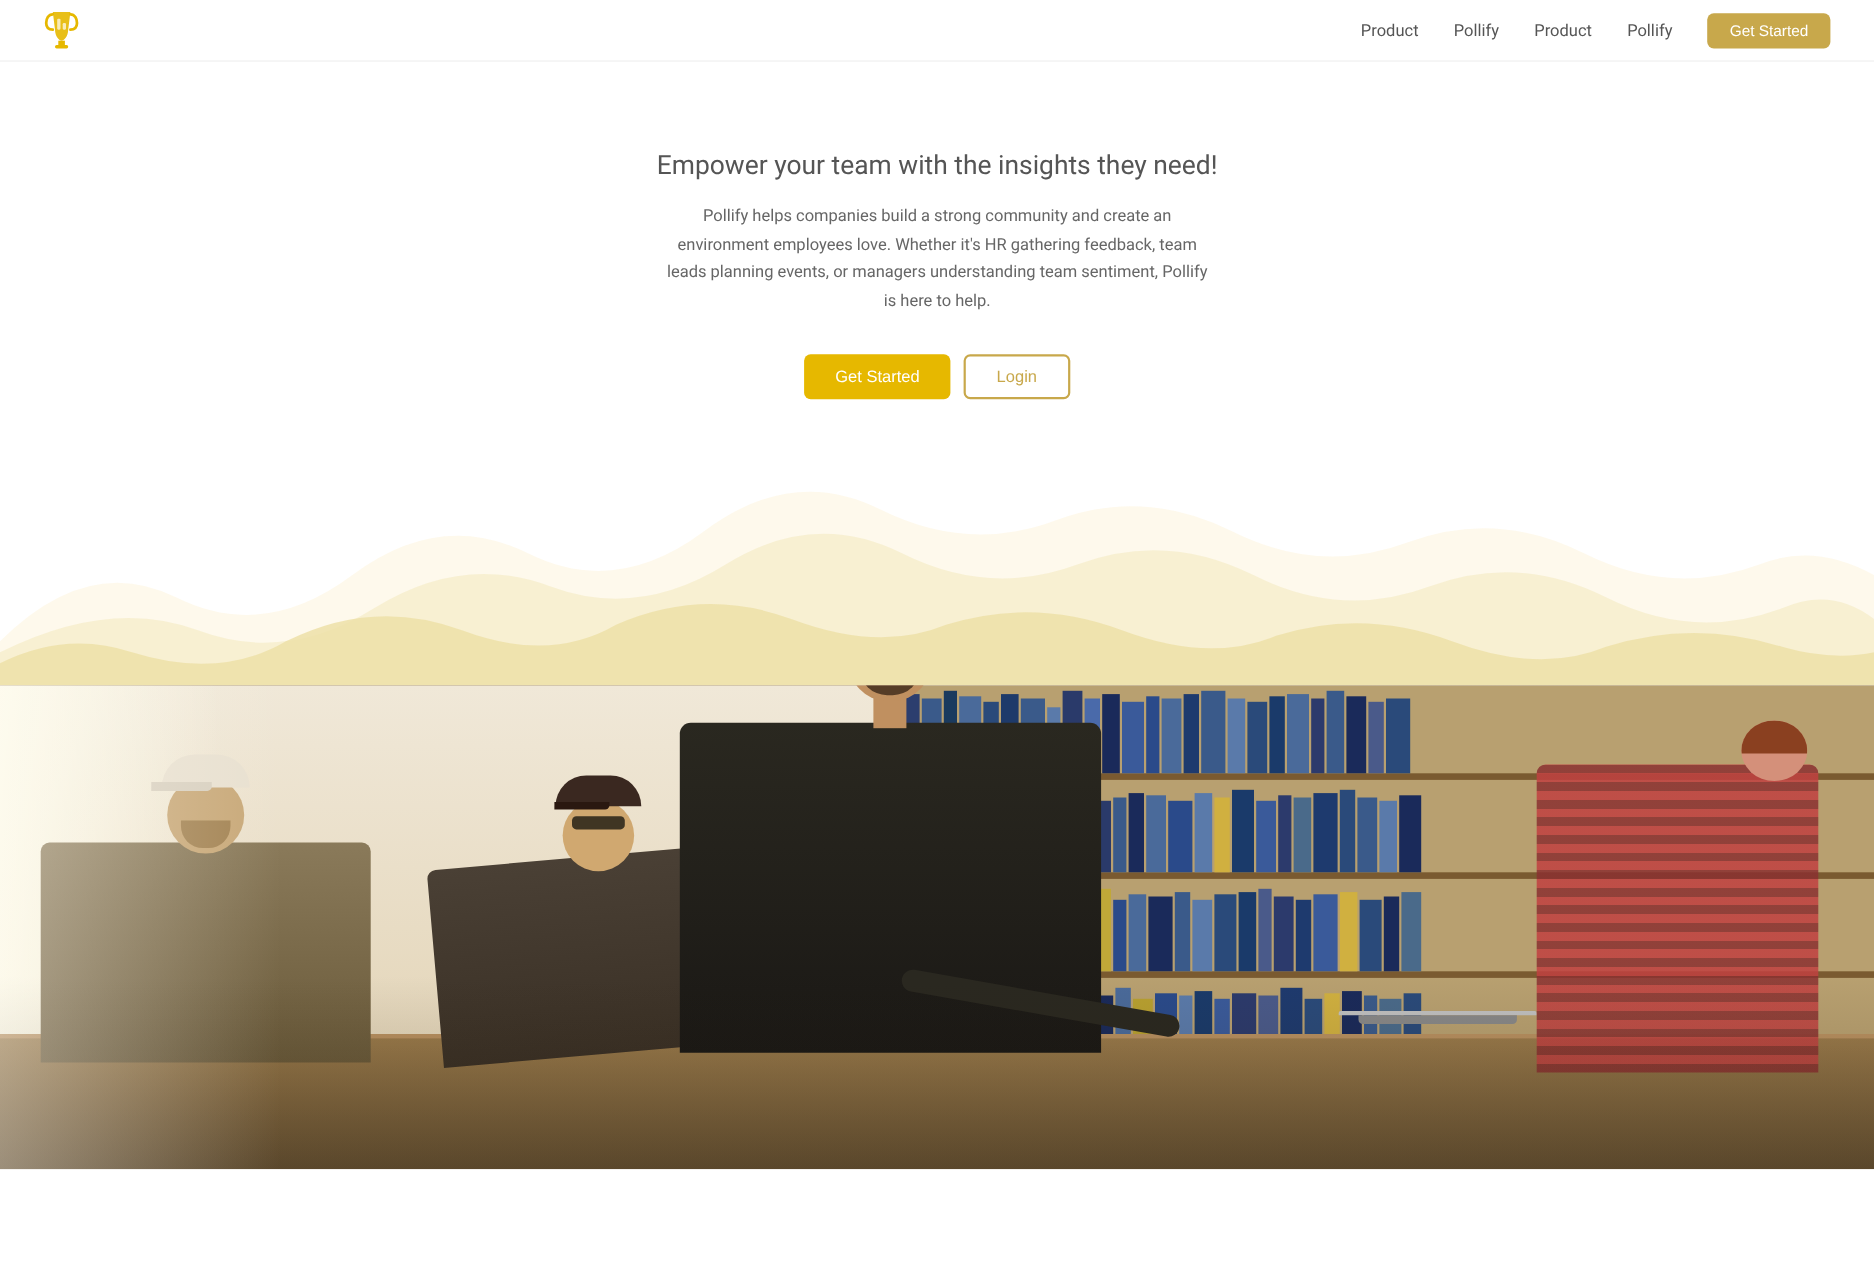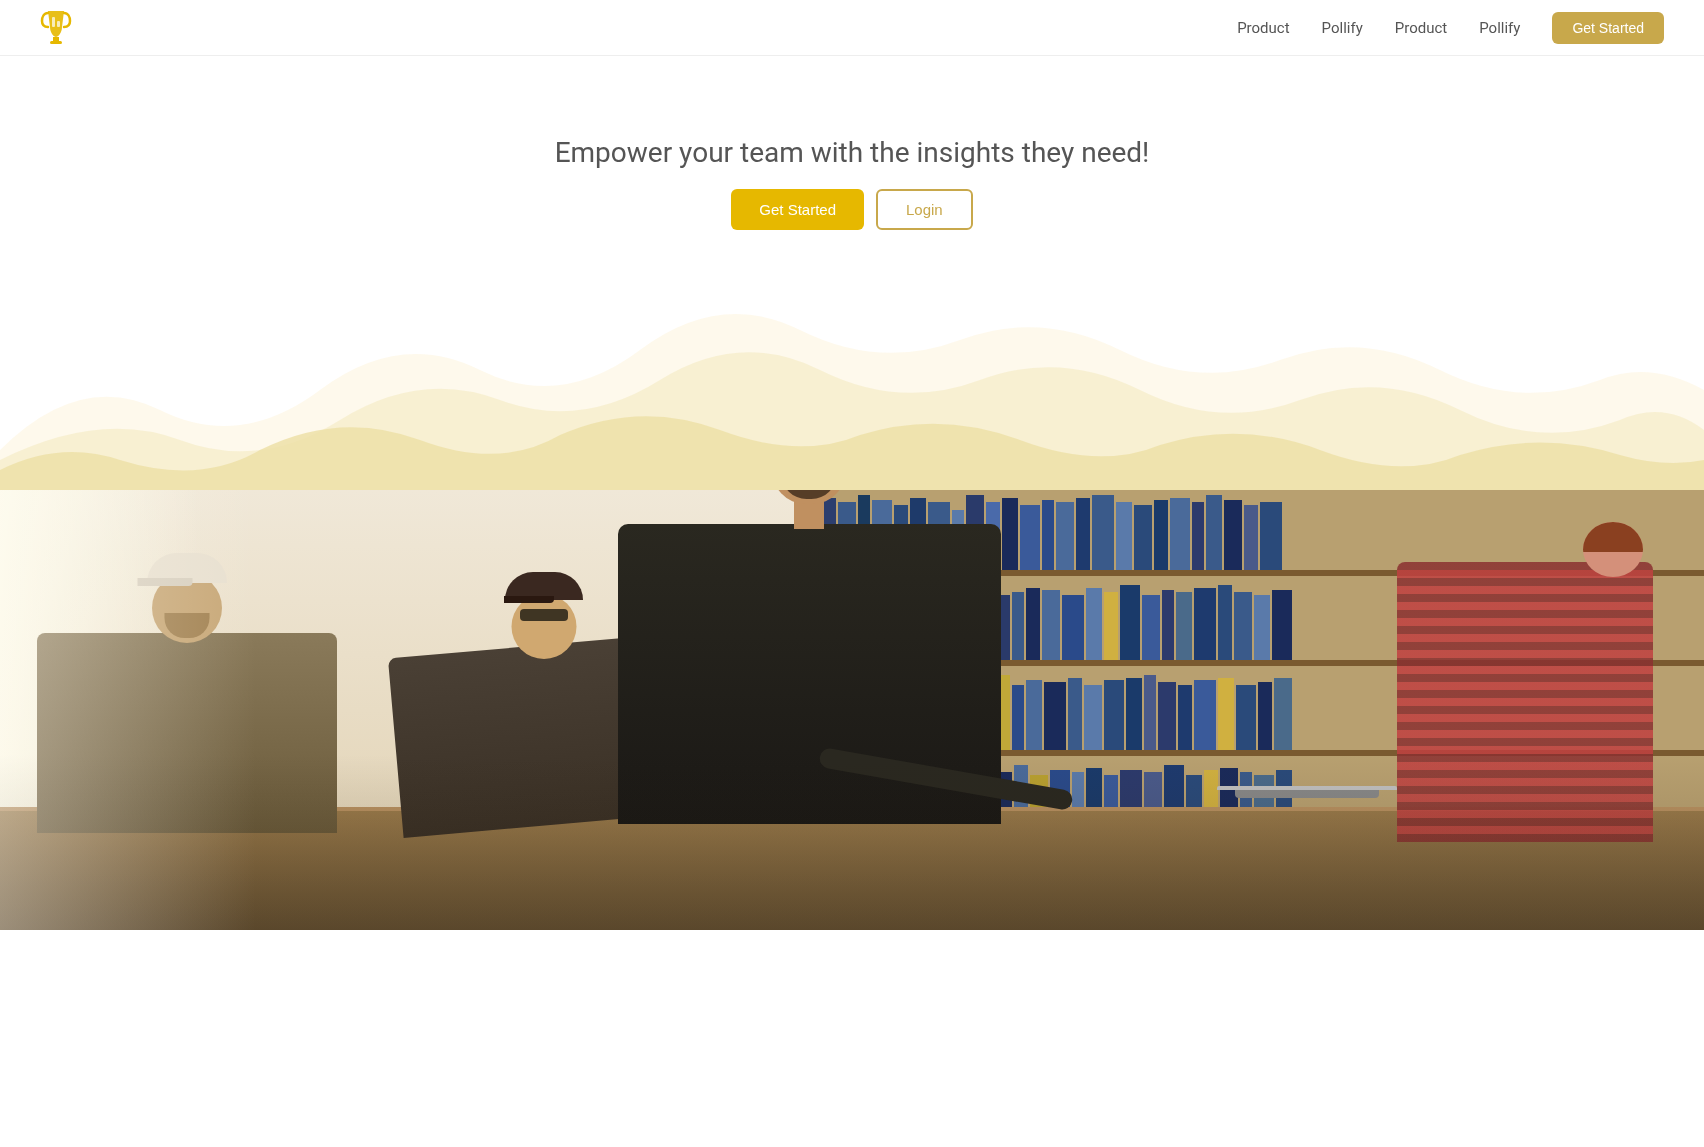--- a/index.html
+++ b/index.html
@@ -55,21 +55,21 @@
       background: #fff;
       position: relative;
     }
     .hero h1 {
       font-size: 52px;
       font-weight: 400;
       color: #2c3e50;
       margin-bottom: 24px;
     }
     .hero-subtitle {
-      font-size: 28px;
+      font-size: 24px;
       color: #555;
       margin-bottom: 20px;
     }
     .hero-desc {
       font-size: 15px;
       color: #666;
       max-width: 500px;
       margin: 0 auto 36px;
       line-height: 1.7;
     }
@@ -167,20 +167,21 @@
     <a class="nav-link" href="#">Product</a>
     <a class="nav-link" href="#">Pollify</a>
     <a class="nav-link" href="#">Product</a>
     <a class="nav-link" href="#">Pollify</a>
     <button class="btn-get-started-nav">Get Started</button>
   </div>
 </nav>
 
 <section class="hero">
   <p class="hero-subtitle">Empower your team with the insights they need!</p>
+  <p class="hero-desc">Pollify helps companies build a strong community and create an environment employees love. Whether it's HR gathering feedback, team leads planning events, or managers understanding team sentiment, Pollify is here to help.</p>
   <div class="hero-buttons">
     <button class="btn-get-started">Get Started</button>
     <button class="btn-login">Login</button>
   </div>
 </section>
 
 <div class="wave-section">
   <svg class="wave-svg" viewBox="0 0 1704 200" preserveAspectRatio="none" xmlns="http://www.w3.org/2000/svg">
 
     <path d="M0 200 L0 160 Q80 80 160 120 Q240 160 320 100 Q400 40 480 80 Q560 120 640 60 Q720 0 800 40 Q880 80 960 50 Q1040 20 1120 60 Q1200 100 1280 70 Q1360 40 1440 80 Q1520 120 1600 90 Q1650 70 1704 100 L1704 200 Z" fill="#fdf5e0" opacity="0.6"></path>

